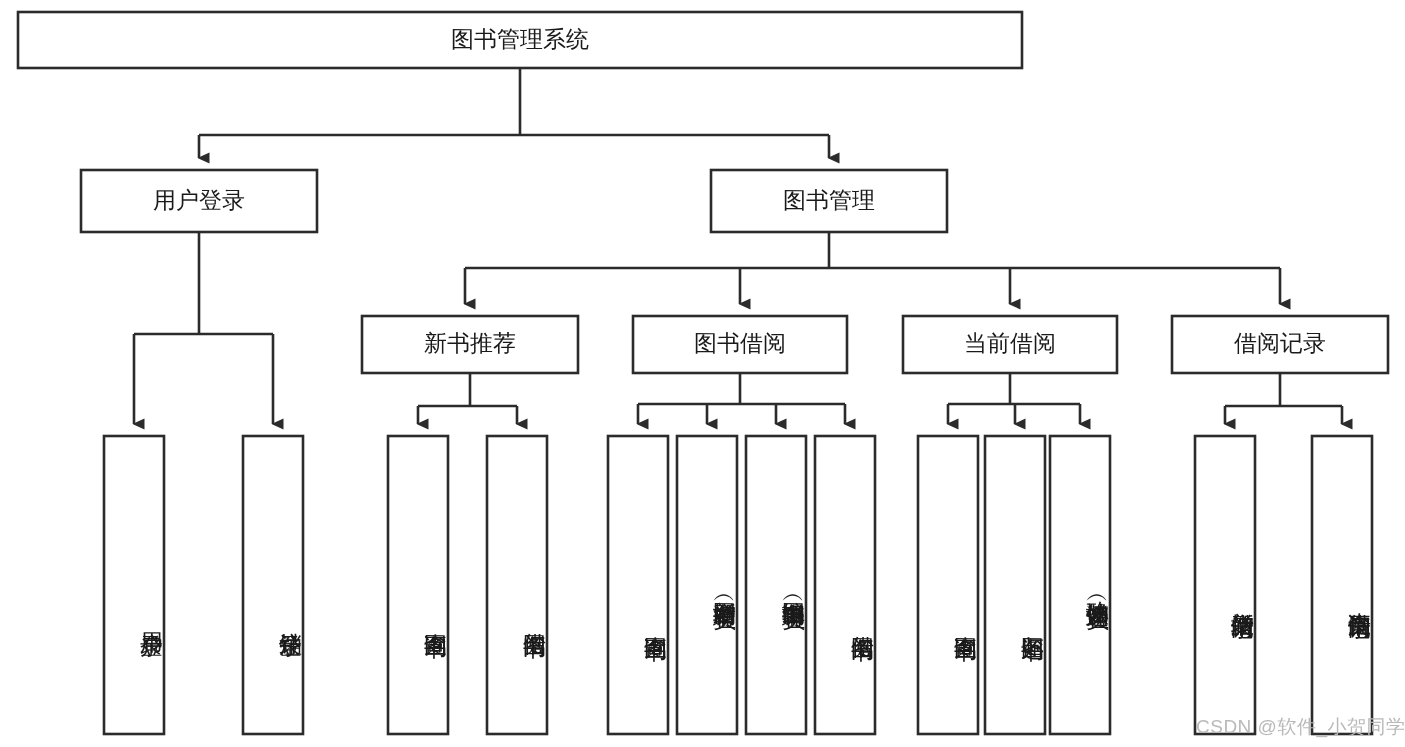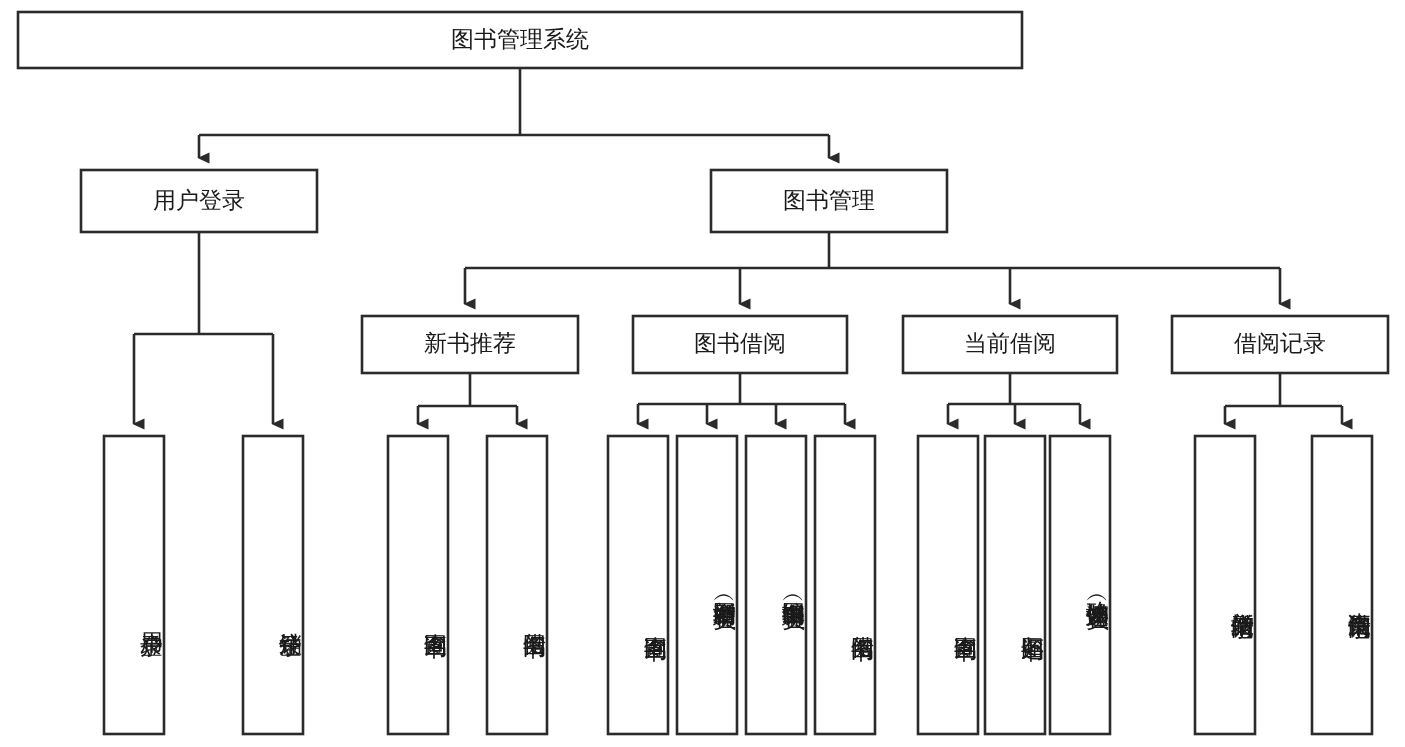--- a/index.html
+++ b/index.html
@@ -173,14 +173,15 @@
   <div class="node-label-v" style="left:608px; top:505px; width:60px; height:229px;">查询图书</div>
   <div class="node-label-v" style="left:677px; top:440px; width:60px; height:294px;">新增图书（管理员）</div>
   <div class="node-label-v" style="left:746px; top:440px; width:60px; height:294px;">编辑图书（管理员）</div>
   <div class="node-label-v" style="left:815px; top:505px; width:60px; height:229px;">借阅图书</div>
   <div class="node-label-v" style="left:918px; top:505px; width:60px; height:229px;">查询图书</div>
   <div class="node-label-v" style="left:985px; top:505px; width:60px; height:229px;">归还图书</div>
   <div class="node-label-v" style="left:1050px; top:440px; width:60px; height:294px;">确认归还（管理员）</div>
   <div class="node-label-v" style="left:1195px; top:460px; width:60px; height:274px;">新增借阅记录</div>
   <div class="node-label-v" style="left:1312px; top:460px; width:60px; height:274px;">查询借阅记录</div>
 
+  <div class="watermark" style="left:1196px; top:714px;">CSDN @软件_小贺同学</div>
 
 </div>
 
 </body></html>

